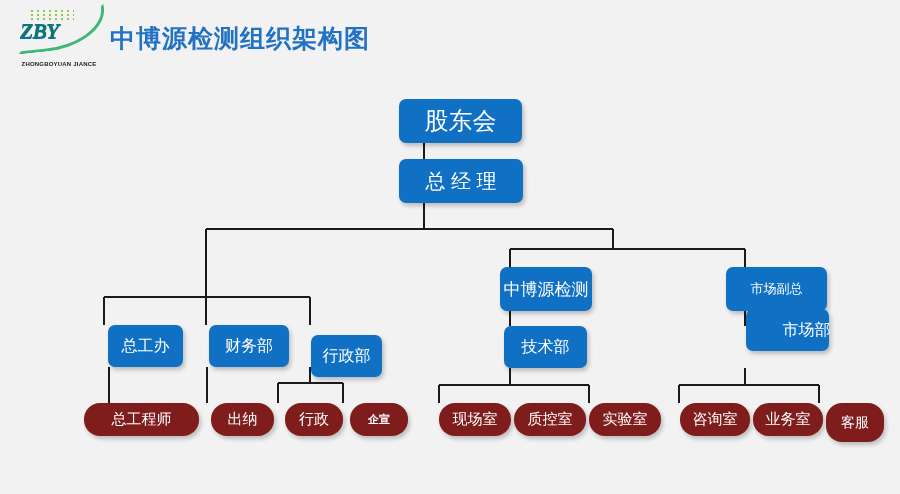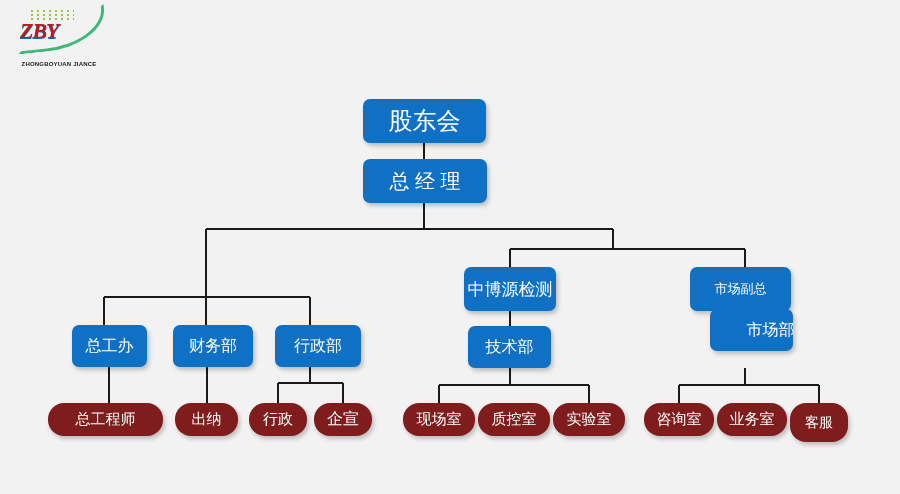--- a/index.html
+++ b/index.html
@@ -23,21 +23,21 @@
     transform:rotate(-6deg);
   }
   .logo-dots{position:absolute;left:22px;top:3px;width:44px;height:13px;
     background:
       radial-gradient(circle at 2px 2px,#8dc63f 1.3px,transparent 1.5px) 0 0/6px 4px repeat;
     opacity:.95;}
   .logo-zby{
     position:absolute;left:12px;top:12px;width:72px;
     font-family:"Liberation Serif","DejaVu Serif",serif;
     font-weight:bold;font-style:italic;font-size:22px;letter-spacing:-1px;
-    color:#b91c1c;text-shadow:0 1px 0 #0d6fa8;
+    color:#0f766e;text-shadow:0 1px 0 #0d6fa8;
   }
   .logo-cn{
     position:absolute;left:3px;top:36px;width:96px;text-align:center;
     font-size:17px;font-weight:bold;color:#1a1a1a;letter-spacing:1px;
     font-family:"Liberation Sans","DejaVu Sans",sans-serif;
   }
   .logo-py{
     position:absolute;left:3px;top:55px;width:96px;text-align:center;
     font-size:6px;font-weight:bold;color:#1a1a1a;letter-spacing:.2px;
   }
@@ -52,38 +52,40 @@
 
   
   .node{
     position:absolute;
     display:flex;align-items:center;justify-content:center;
     color:#ffffff;
     text-align:center;
     white-space:nowrap;
     box-sizing:border-box;
     box-shadow:2px 3px 4px rgba(0,0,0,.22);
+    margin-left:36px;
   }
   .lvl-dark{background:#1070c4;border-radius:7px;}
   .lvl-light{background:#7f1d1d;border-radius:16px;}
 </style>
 </head>
 <body>
 
 <div id="stage">
 
   <div class="header">
 
     <div class="logo">
       <div class="logo-swoosh"></div>
       <div class="logo-dots"></div>
       <div class="logo-zby">ZBY</div>
       <div class="logo-py">ZHONGBOYUAN JIANCE</div>
     </div>
 
+    <div class="title">中博源检测组织架构图</div>
   </div>
 
   <svg class="edges" id="edge-layer" viewBox="0 0 900 494">
       <line x1="424" y1="143" x2="424" y2="159" stroke="#1a1a1a" stroke-width="2" shape-rendering="crispEdges"></line>
       <line x1="424" y1="203" x2="424" y2="229" stroke="#1a1a1a" stroke-width="2" shape-rendering="crispEdges"></line>
       <line x1="206" y1="229" x2="613" y2="229" stroke="#1a1a1a" stroke-width="2" shape-rendering="crispEdges"></line>
       <line x1="206" y1="229" x2="206" y2="325" stroke="#1a1a1a" stroke-width="2" shape-rendering="crispEdges"></line>
       <line x1="104" y1="297" x2="310" y2="297" stroke="#1a1a1a" stroke-width="2" shape-rendering="crispEdges"></line>
       <line x1="104" y1="297" x2="104" y2="325" stroke="#1a1a1a" stroke-width="2" shape-rendering="crispEdges"></line>
       <line x1="310" y1="297" x2="310" y2="325" stroke="#1a1a1a" stroke-width="2" shape-rendering="crispEdges"></line>
@@ -109,27 +111,27 @@
       <line x1="819" y1="385" x2="819" y2="403" stroke="#1a1a1a" stroke-width="2" shape-rendering="crispEdges"></line>
     </svg>
 
   <div id="node-layer">
       <div class="node lvl-dark" style="left: 363px; top: 99px; width: 123px; height: 44px; font-size: 24px;">股东会</div>
       <div class="node lvl-dark" style="left: 363px; top: 159px; width: 124px; height: 44px; font-size: 20px;">总 经 理</div>
       <div class="node lvl-dark" style="left: 464px; top: 267px; width: 92px; height: 44px; font-size: 17px;">中博源检测</div>
       <div class="node lvl-dark" style="left: 690px; top: 267px; width: 101px; height: 44px; font-size: 13px;">市场副总</div>
       <div class="node lvl-dark" style="left: 72px; top: 325px; width: 75px; height: 42px; font-size: 16px;">总工办</div>
       <div class="node lvl-dark" style="left: 173px; top: 325px; width: 80px; height: 42px; font-size: 16px;">财务部</div>
-      <div class="node lvl-dark" style="left: 275px; top: 325px; width: 86px; height: 42px; font-size: 16px;">行政部</div>
+      <div class="node lvl-dark" style="left: 275px; top: 335px; width: 71px; height: 42px; font-size: 16px;">行政部</div>
       <div class="node lvl-dark" style="left: 468px; top: 326px; width: 83px; height: 42px; font-size: 16px;">技术部</div>
       <div class="node lvl-dark" style="left: 710px; top: 309px; width: 83px; height: 42px; font-size: 16px; padding-left: 38px;">市场部</div>
       <div class="node lvl-light" style="left: 48px; top: 403px; width: 115px; height: 33px; font-size: 15px;">总工程师</div>
       <div class="node lvl-light" style="left: 175px; top: 403px; width: 63px; height: 33px; font-size: 15px;">出纳</div>
       <div class="node lvl-light" style="left: 249px; top: 403px; width: 58px; height: 33px; font-size: 15px;">行政</div>
-      <div class="node lvl-light" style="left: 314px; top: 403px; width: 58px; height: 33px; font-size: 16px;">企宣</div>
+      <div class="node lvl-light" style="left: 314px; top: 403px; width: 58px; height: 33px; font-size: 11px; font-weight: bold;">企宣</div>
       <div class="node lvl-light" style="left: 403px; top: 403px; width: 72px; height: 33px; font-size: 15px;">现场室</div>
       <div class="node lvl-light" style="left: 478px; top: 403px; width: 72px; height: 33px; font-size: 15px;">质控室</div>
       <div class="node lvl-light" style="left: 553px; top: 403px; width: 72px; height: 33px; font-size: 15px; text-align: right;">实验室</div>
       <div class="node lvl-light" style="left: 644px; top: 403px; width: 70px; height: 33px; font-size: 15px;">咨询室</div>
       <div class="node lvl-light" style="left: 717px; top: 403px; width: 70px; height: 33px; font-size: 15px;">业务室</div>
       <div class="node lvl-light" style="left: 790px; top: 403px; width: 58px; height: 39px; font-size: 14px;">客服</div>
     </div>
 
 </div>
 

